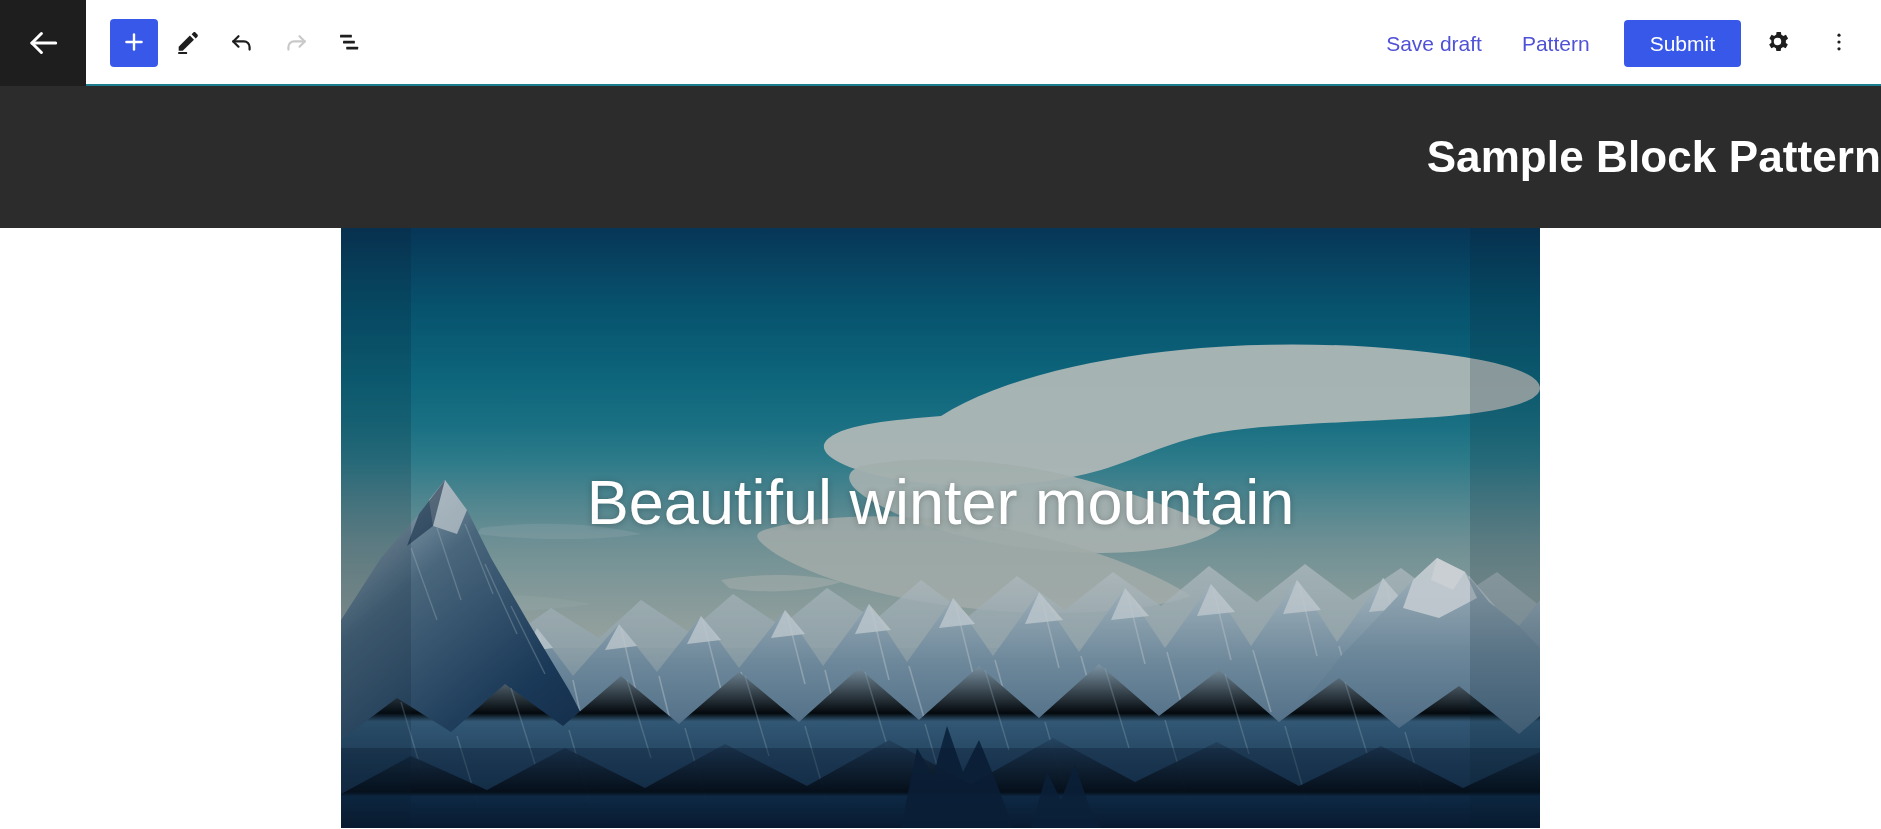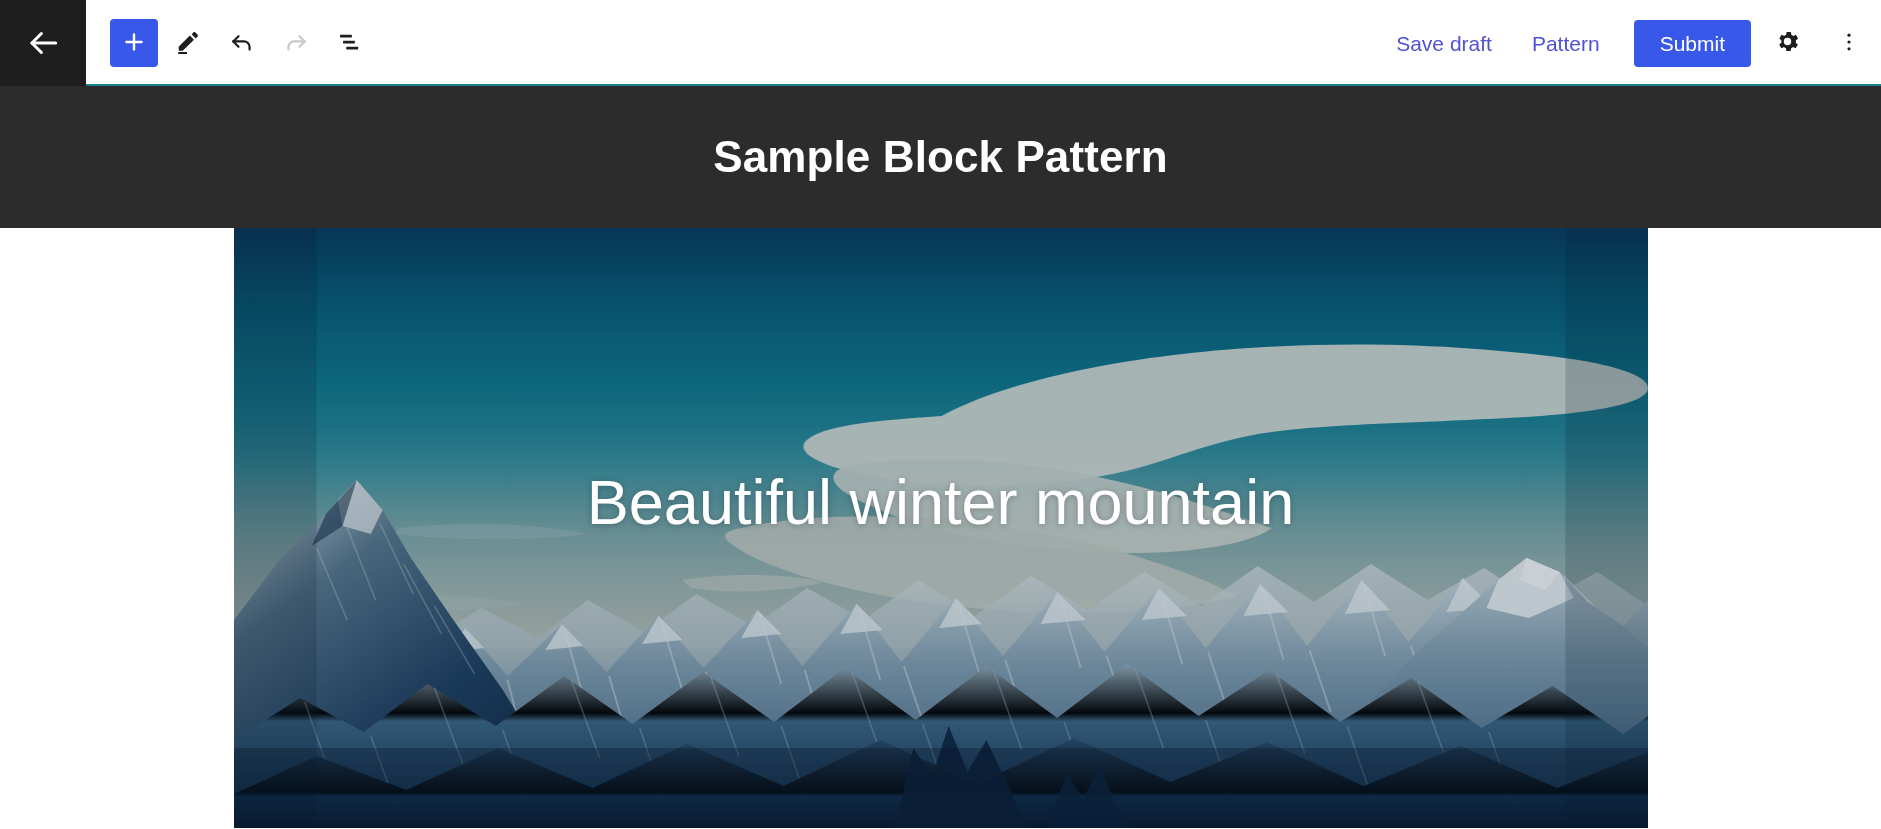--- a/index.html
+++ b/index.html
@@ -66,21 +66,21 @@
     border-radius: 4px;
   }
   .tool-btn.disabled { cursor: default; }
 
   .toolbar-spacer { flex: 1 1 auto; }
 
   .toolbar-right {
     display: flex;
     align-items: center;
     gap: 0px;
-    padding-right: 6px;
+    padding-right: 16px;
   }
 
   .txt-btn {
     background: transparent;
     border: none;
     color: #4f51d6;
     font-size: 21px;
     font-family: "Liberation Sans", sans-serif;
     padding: 10px 20px;
     cursor: pointer;
@@ -130,35 +130,35 @@
     background: #ffffff;
     overflow: hidden;
   }
 
   .pattern-header {
     width: 100%;
     height: 142px;
     background: #2c2c2c;
     display: flex;
     align-items: center;
-    justify-content: center;
+    justify-content: flex-end;
   }
 
   .pattern-title {
     color: #ffffff;
     font-size: 44px;
     font-weight: bold;
     font-family: "Liberation Sans", sans-serif;
     letter-spacing: 0.1px;
     line-height: 1;
   }
 
   .cover-wrap {
     position: relative;
-    width: 1414px;
+    width: 1199px;
     margin: 0 auto;
     height: 600px;
     overflow: hidden;
   }
 
   
   .cover-photo {
     position: absolute;
     inset: 0;
     background:

